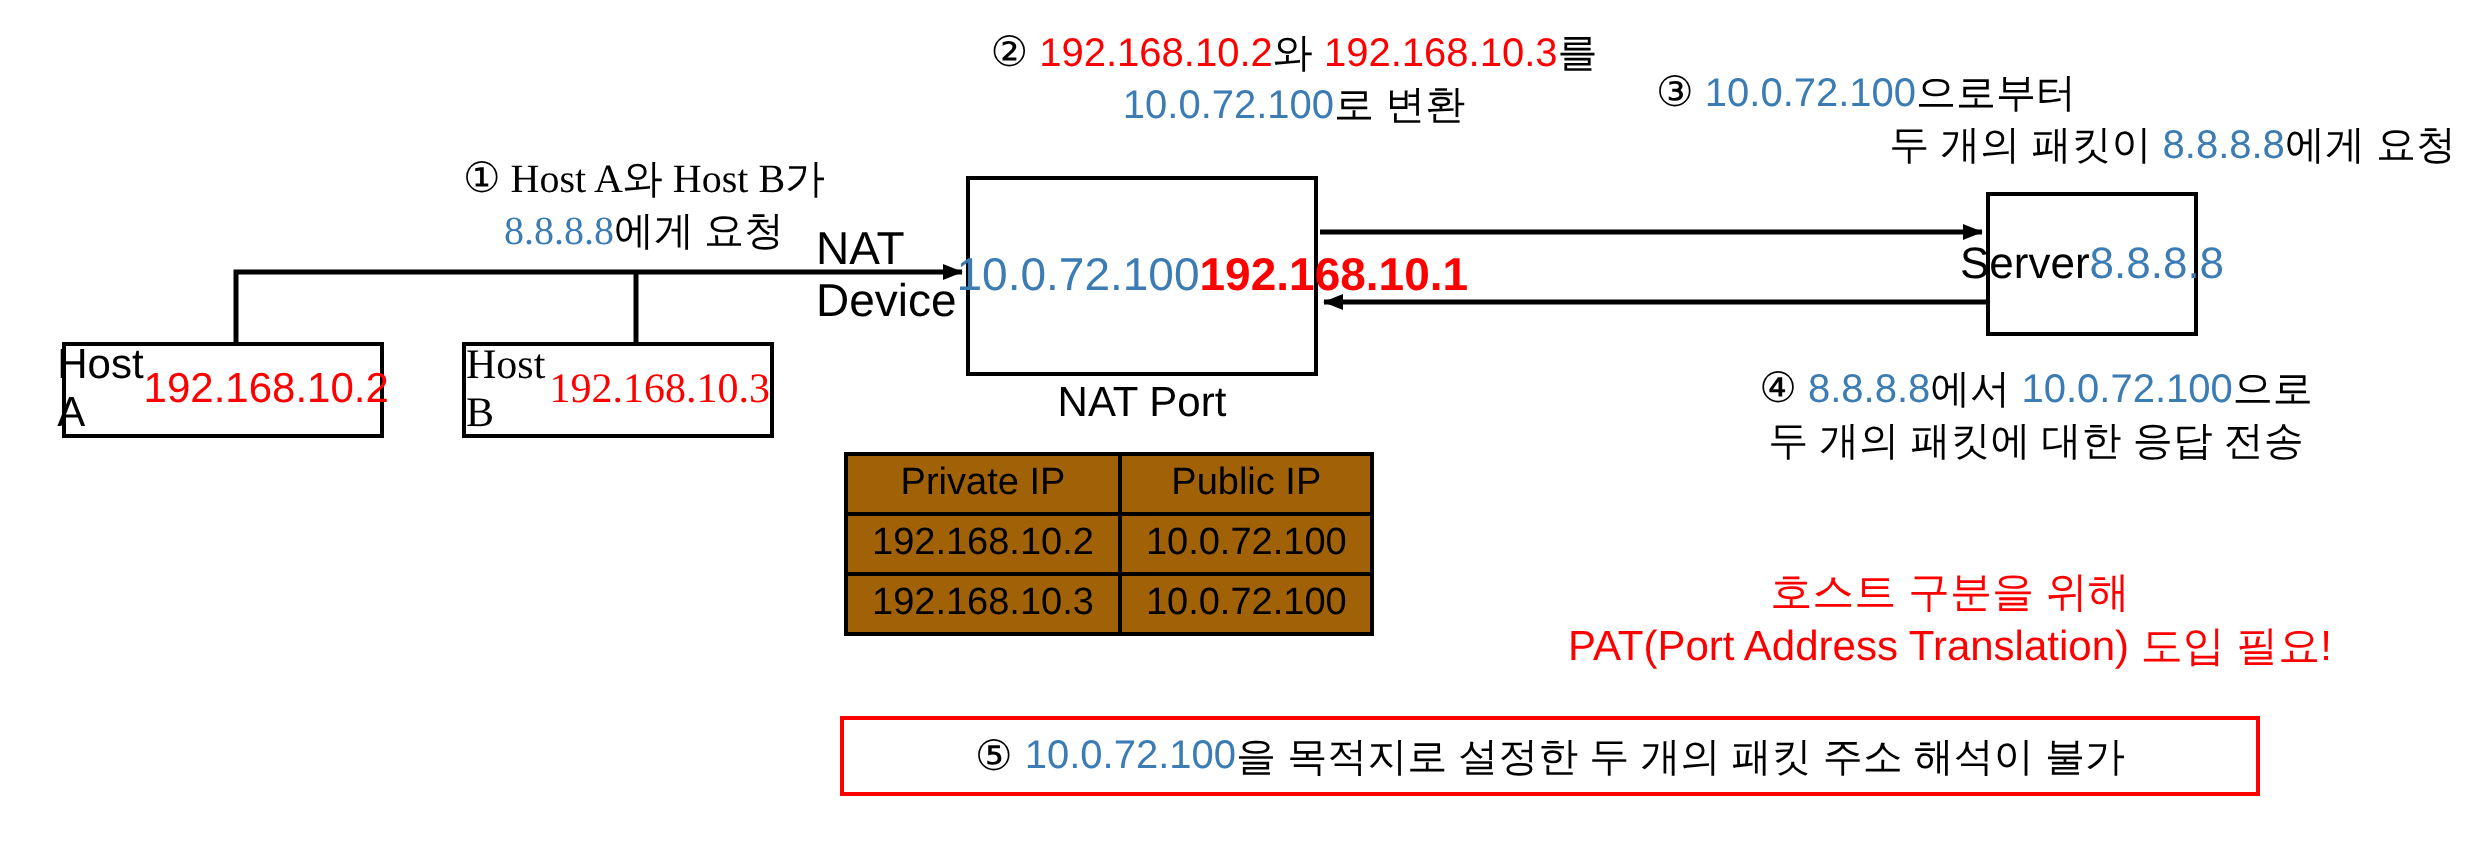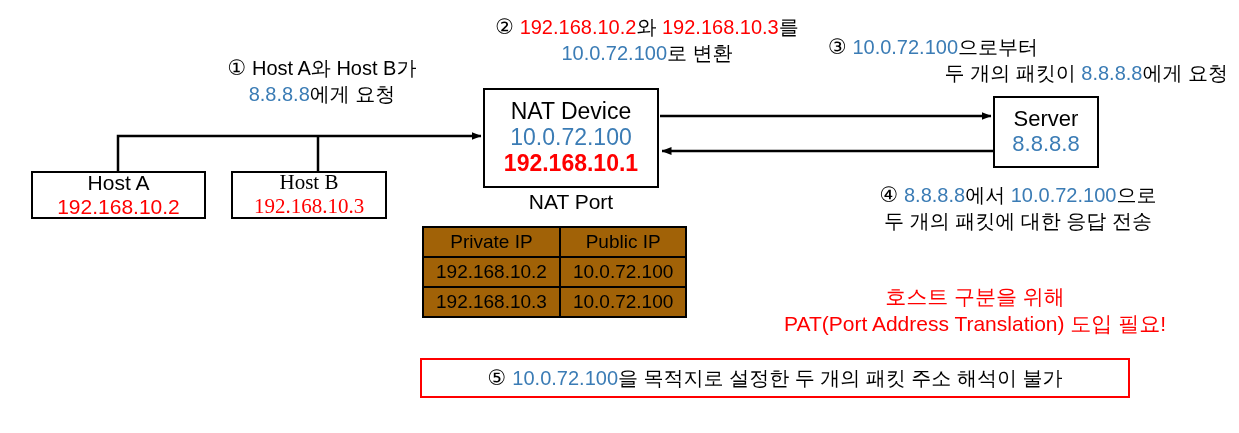--- a/index.html
+++ b/index.html
@@ -1,21 +1,21 @@
 <!DOCTYPE html>
 <html><head>
 <meta charset="utf-8">
 <style>
   html,body{margin:0;padding:0;background:#ffffff;}
   body{width:1239px;height:433px;position:relative;overflow:hidden;
        font-family:"Liberation Sans","DejaVu Sans",sans-serif;color:#000;}
   .stage{position:absolute;left:0;top:0;width:1239px;height:433px;}
   .abs{position:absolute;}
   .box{position:absolute;border:2.5px solid #000;background:#fff;
-       display:flex;flex-direction:column;align-items:center;justify-content:center;
+       display:flex;flex-direction:row;align-items:center;justify-content:center;
        box-sizing:border-box;line-height:1.12;}
   .blue{color:#3b7cb5;}
   .red{color:#ff0000;}
   .note{position:absolute;text-align:center;line-height:1.28;white-space:nowrap;}
   svg.lines{position:absolute;left:0;top:0;width:1239px;height:433px;overflow:visible;}
   table.nat{position:absolute;border-collapse:collapse;background:#a16207;}
   table.nat td{border:2px solid #000;text-align:center;padding:3px 12px;
        font-size:19px;white-space:nowrap;}
   table.nat td.hd{font-size:19px;}
   .redbox{position:absolute;border:2.5px solid #ff0000;background:#fff;
@@ -39,21 +39,21 @@
     </defs>
 
     <path d="M118,171 L118,136 L481,136" fill="none" stroke="#000" stroke-width="2.5" marker-end="url(#arrR)"></path>
     <path d="M318,171 L318,136" fill="none" stroke="#000" stroke-width="2.5"></path>
 
     <path d="M660,116 L991,116" fill="none" stroke="#000" stroke-width="2.5" marker-end="url(#arrR)"></path>
 
     <path d="M1096,151 L662,151" fill="none" stroke="#000" stroke-width="2.5" marker-end="url(#arrL)"></path>
   </svg>
 
-  <div class="box" style="left:31px;top:171px;width:175px;height:48px;">
+  <div class="box" style="left:31px;top:171px;width:161px;height:48px;">
     <div style="font-size:21px;">Host A</div>
     <div class="red" style="font-size:21px;">192.168.10.2</div>
   </div>
 
   <div class="box" style="left:231px;top:171px;width:156px;height:48px;font-family:Liberation Serif, serif;">
     <div style="font-size:21px;">Host B</div>
     <div class="red" style="font-size:21px;">192.168.10.3</div>
   </div>
 
   <div class="box" style="left:483px;top:88px;width:176px;height:100px;">
@@ -79,21 +79,21 @@
       <td>192.168.10.2</td>
       <td>10.0.72.100</td>
     </tr>
     <tr>
       <td>192.168.10.3</td>
       <td>10.0.72.100</td>
     </tr>
   </tbody>
     </table>
 
-  <div class="note" style="left:182px;top:55px;width:280px;font-size:20px;">
+  <div class="note" style="left:182px;top:76px;width:280px;font-size:20px;font-family:Liberation Serif, serif;">
     <div>
       <span class="circnum">①</span>
       <span>Host A와 Host B가</span>
     </div>
     <div>
       <span class="blue">8.8.8.8</span><span>에게 요청</span>
     </div>
   </div>
 
   <div class="note" style="left:452px;top:14px;width:390px;font-size:20px;">

